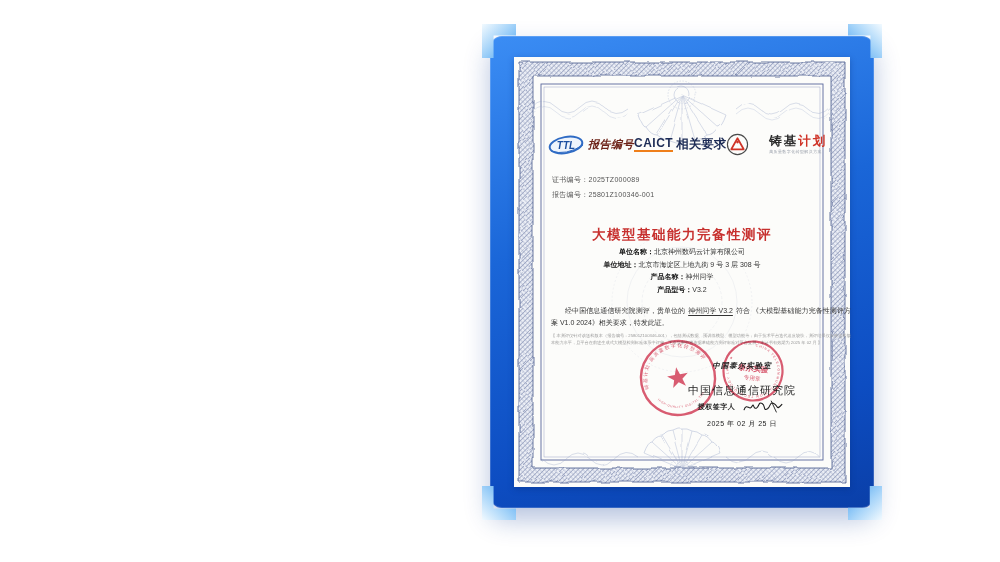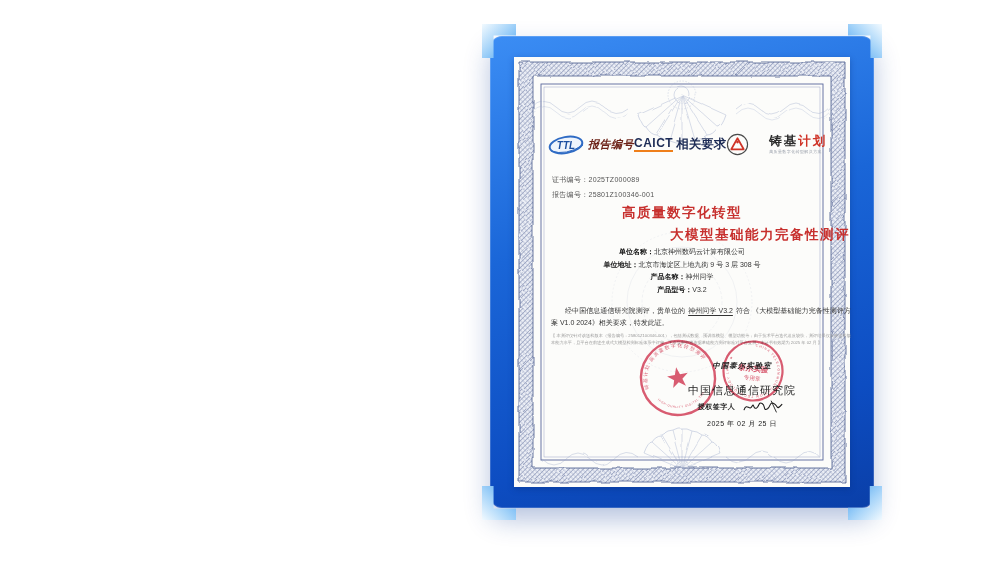--- a/index.html
+++ b/index.html
@@ -33,21 +33,21 @@
   .caict-name{font-size:12.5px;font-weight:800;color:#1c2b55;white-space:nowrap;}
   .zhuji{display:flex;align-items:center;gap:20px;}
   .zhuji-text{display:flex;flex-direction:column;align-items:flex-start;}
   .zhuji-row{font-size:12.5px;font-weight:800;letter-spacing:2px;white-space:nowrap;line-height:1.05;}
   .zhuji-dark{color:#2b2b2b;} .zhuji-red{color:#cf3327;}
   .zhuji-tag{font-size:4px;color:#9aa0ab;letter-spacing:.4px;margin-top:1px;white-space:nowrap;}
   
   .cert-nos{position:absolute;left:38px;top:115px;font-size:7px;color:#555;line-height:15px;letter-spacing:.3px;}
   .title{position:absolute;left:0;width:100%;text-align:center;color:#c7302e;font-weight:bold;
          font-size:13.5px;letter-spacing:1.5px;}
-  .t1{top:147px;} .t2{top:169px;text-align:right;}
+  .t1{top:147px;} .t2{top:169px;}
   .fields{position:absolute;left:0;top:189px;width:100%;text-align:center;font-size:7px;
           line-height:12.5px;color:#333;}
   .fields b{color:#141414;}
   .body-par{position:absolute;left:37px;top:248px;width:300px;font-size:7px;line-height:11.5px;
             color:#333;text-align:justify;text-indent:14px;}
   .body-product{text-decoration:underline;text-underline-offset:1.5px;margin:0 3px;}
   .footnote{position:absolute;left:37px;top:276px;width:300px;font-size:4.2px;line-height:6.8px;
             color:#9a9a9a;text-align:justify;}
   
   .stamp{position:absolute;mix-blend-mode:multiply;opacity:.85;}
@@ -143,21 +143,20 @@
             <div class="zhuji-tag">高质量数字化转型解决方案</div>
           </div>
         </div>
       </div>
 
       <div class="cert-nos">
         <div><span>证书编号：</span><span>2025TZ000089</span></div>
         <div><span>报告编号：</span><span>25801Z100346-001</span></div>
       </div>
 
-      <div class="title t1">高质量数字化转型</div>
       <div class="title t2">大模型基础能力完备性测评</div>
 
       <div class="fields">
         <div><b>单位名称：</b><span>北京神州数码云计算有限公司</span></div>
         <div><b>单位地址：</b><span>北京市海淀区上地九街 9 号 3 层 308 号</span></div>
         <div><b>产品名称：</b><span>神州问学</span></div>
         <div><b>产品型号：</b><span>V3.2</span></div>
       </div>
 
       <div class="body-par">

